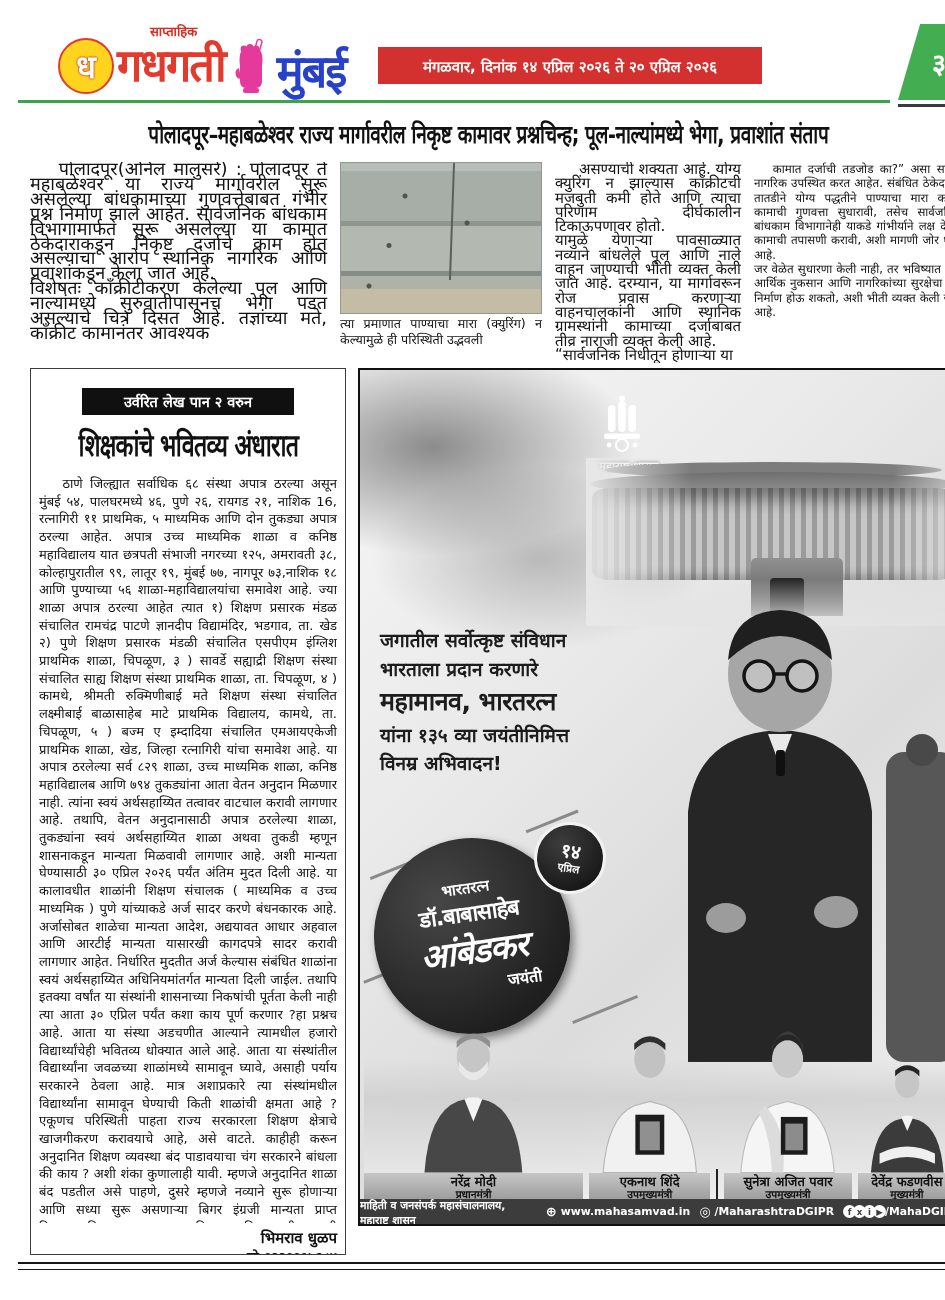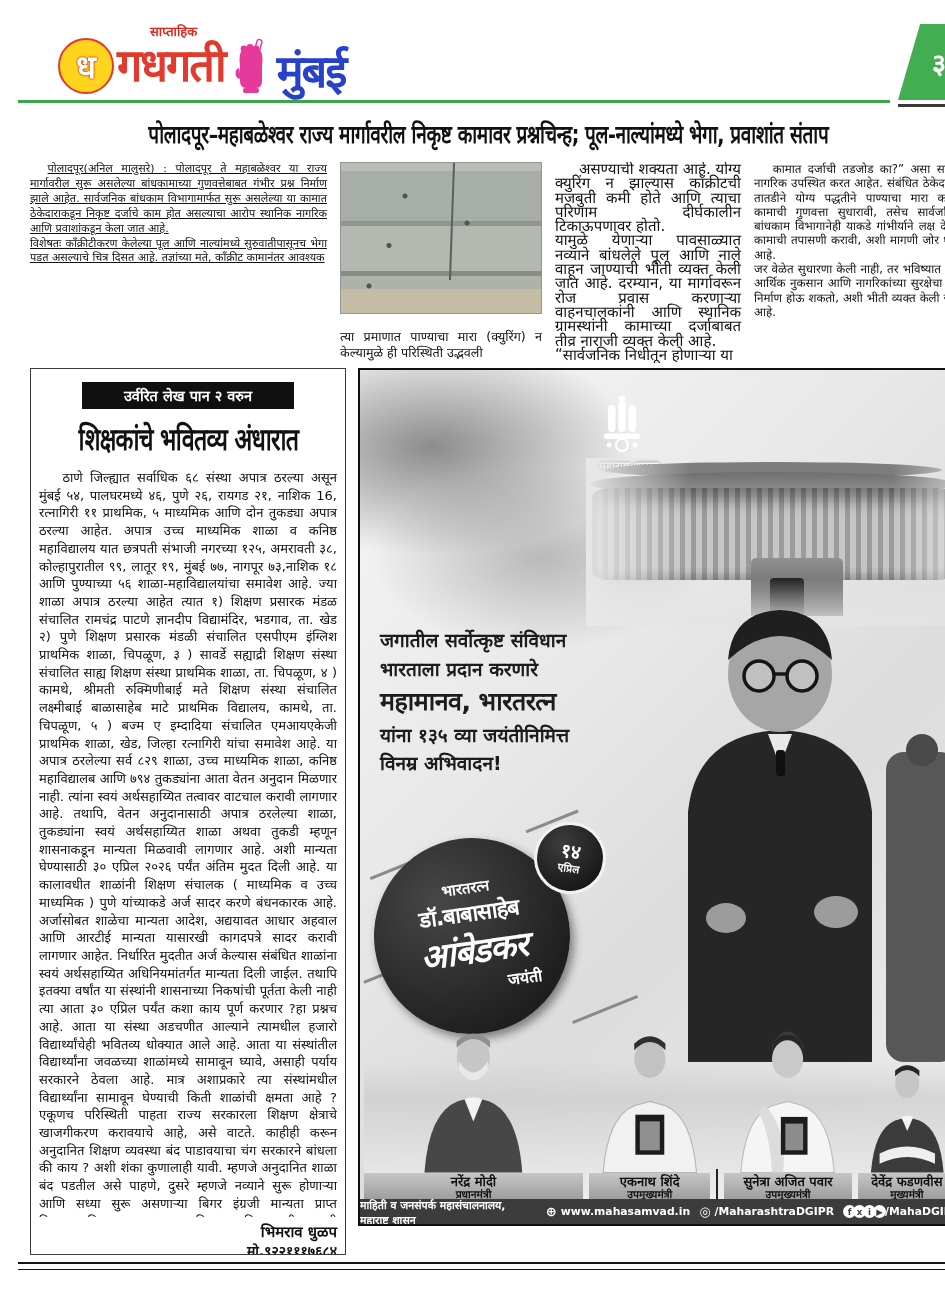--- a/index.html
+++ b/index.html
@@ -22,40 +22,40 @@
     clip-path:polygon(27% 0,100% 0,100% 100%,0 100%);display:flex;align-items:center;justify-content:center;
     color:#fff;font-size:27px;font-weight:700;}
   .page-num-rule{position:absolute;right:14px;top:104px;width:78px;height:3px;background:#3a3a3a;}
   .green-rule{position:absolute;top:100px;left:18px;right:100px;height:3px;background:#3aa54a;}
 
   
   .headline{position:absolute;top:107px;left:0;right:13px;height:52px;display:flex;justify-content:center;align-items:center;overflow:hidden;}
   .headline span{white-space:nowrap;font-size:25px;font-weight:800;letter-spacing:-.5px;transform:scaleX(.76);}
   .lead{position:absolute;top:162px;left:30px;right:28px;height:201px;display:flex;gap:13px;overflow:hidden;}
   .lead p{margin:0;text-align:justify;white-space:pre-line;text-indent:1.6em;}
-  .lead-col1{width:297px;font-size:11px;line-height:14.9px;text-decoration:underline;}
+  .lead-col1{width:297px;font-size:18px;line-height:14.9px;}
   .photo-col{width:202px;}
   .photo{height:150px;border:1px solid #909890;position:relative;
     background:
       radial-gradient(circle 3px at 32% 22%,#4e554e 0 2px,transparent 3px),
       radial-gradient(circle 3px at 24% 55%,#4e554e 0 2px,transparent 3px),
       radial-gradient(circle 3px at 63% 40%,#4e554e 0 2px,transparent 3px),
       radial-gradient(circle 3px at 14% 82%,#4e554e 0 2px,transparent 3px),
       linear-gradient(#b7bdb7 0 8px,#a7aea8 8px 58px,#8f968f 58px 63px,#b3b8b1 63px 108px,#868d86 108px 113px,#aeb2a8 113px 126px,#c5bca6 126px 150px);}
   .photo::before{content:"";position:absolute;left:55%;top:0;width:1.5px;height:78%;background:#5a615a;transform:rotate(2deg);}
-  .lead-caption{margin-top:15px;font-size:12.6px;line-height:16px;text-align:justify;}
+  .lead-caption{margin-top:2px;font-size:12.6px;line-height:16px;text-align:justify;}
   .lead-col2{width:186px;font-size:15px;line-height:14.3px;}
   .lead-col3{flex:1;font-size:11.7px;line-height:14.3px;}
 
   
   .main-row{position:absolute;top:368px;left:30px;right:28px;bottom:45px;display:flex;gap:12px;}
 
   
   .left-article{width:316px;border:1.5px solid #3c3c3c;padding:6px 8px;box-sizing:border-box;overflow:hidden;}
-  .cont-bar{margin:7px auto 8px;width:212px;background:#101010;color:#fff;text-align:center;
+  .cont-bar{margin:13px auto 8px;width:212px;background:#101010;color:#fff;text-align:center;
     font-size:14.5px;font-weight:700;padding:3px 0 4px;}
   .art-title{display:flex;justify-content:center;overflow:visible;margin:2px 0 10px;}
   .art-title span{white-space:nowrap;font-size:31px;font-weight:800;transform:scaleX(.75);letter-spacing:-1px;}
   .art-body{font-size:13px;line-height:17.7px;text-align:justify;text-indent:1.8em;margin:0;height:748px;overflow:hidden;}
   .byline{text-align:right;font-weight:700;font-size:15px;margin-top:4px;}
   .phone{text-align:right;font-weight:700;font-size:14px;}
 
   
   .right-col{flex:1;display:flex;flex-direction:column;}
   .ad{position:relative;height:858px;border:2px solid #101010;box-sizing:border-box;overflow:hidden;
@@ -133,20 +133,21 @@
         <rect x="23" y="1" width="5" height="26" rx="2.5" transform="rotate(16 25 14)" fill="#fff" stroke="#e5399b" stroke-width="1.5"></rect>
         <path d="M9,28 Q7,13 13,11 L27,11 Q33,13 31,28 L31,43 Q31,50 25,50 L15,50 Q9,50 9,43 Z" fill="#e5399b"></path>
         <circle cx="13" cy="11" r="3.4" fill="#e5399b"></circle>
           <circle cx="19" cy="9.5" r="3.4" fill="#e5399b"></circle>
         <circle cx="25" cy="11" r="3.4" fill="#e5399b"></circle>
         <path d="M8,30 Q3,32 5,38 Q7,42 10,40 Z" fill="#e5399b"></path>
         <rect x="12" y="50" width="16" height="5" rx="2" fill="#e5399b"></rect>
       </svg>
       <div class="logo-city">मुंबई</div>
     </div>
+    <div class="date-banner">मंगळवार, दिनांक १४ एप्रिल २०२६ ते २० एप्रिल २०२६</div>
     <div class="page-num">३</div>
     <div class="page-num-rule"></div>
     <div class="green-rule"></div>
   </div>
 
   <div class="headline">
     <span>पोलादपूर–महाबळेश्वर राज्य मार्गावरील निकृष्ट कामावर प्रश्नचिन्ह; पूल-नाल्यांमध्ये भेगा, प्रवाशांत संताप</span>
   </div>
   <div class="lead">
     <p class="lead-col1">पोलादपूर(अनिल मालुसरे) : पोलादपूर ते महाबळेश्वर या राज्य मार्गावरील सुरू असलेल्या बांधकामाच्या गुणवत्तेबाबत गंभीर प्रश्न निर्माण झाले आहेत. सार्वजनिक बांधकाम विभागामार्फत सुरू असलेल्या या कामात ठेकेदाराकडून निकृष्ट दर्जाचे काम होत असल्याचा आरोप स्थानिक नागरिक आणि प्रवाशांकडून केला जात आहे.

